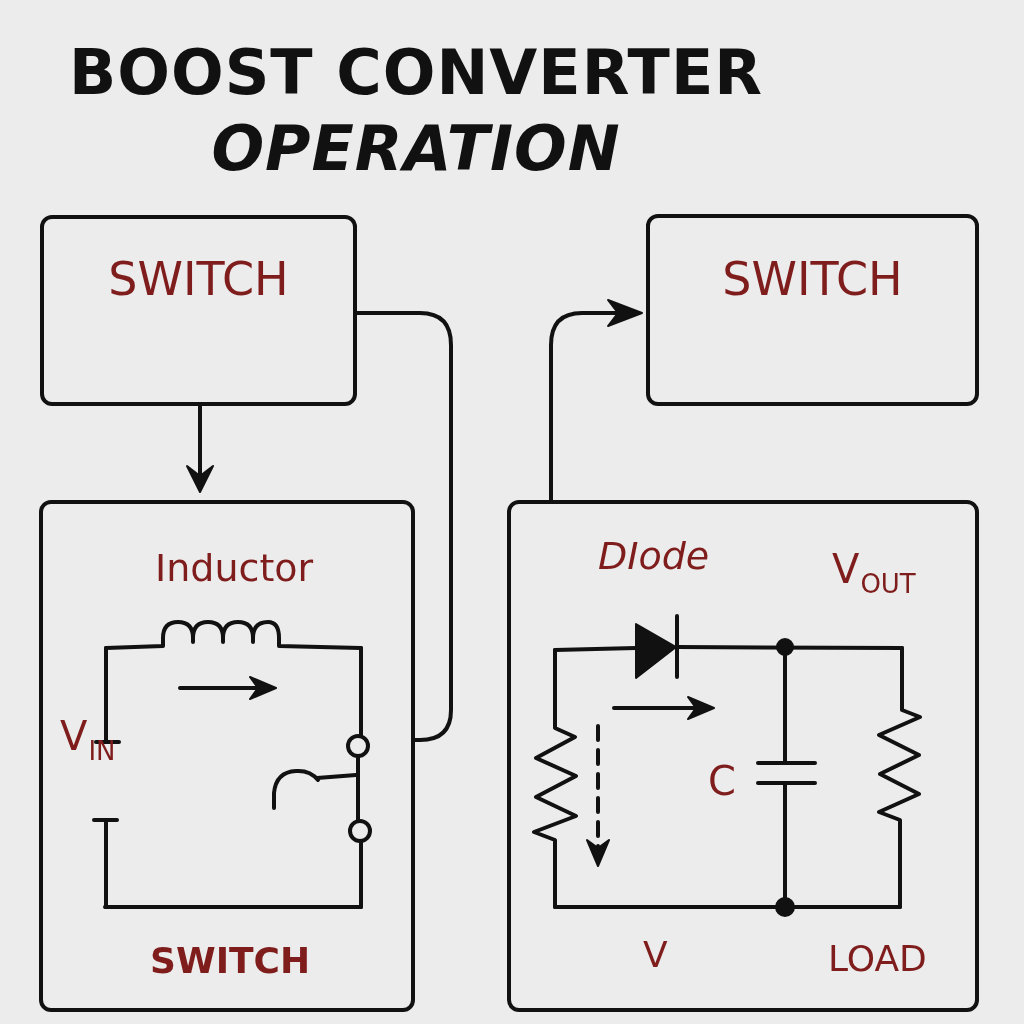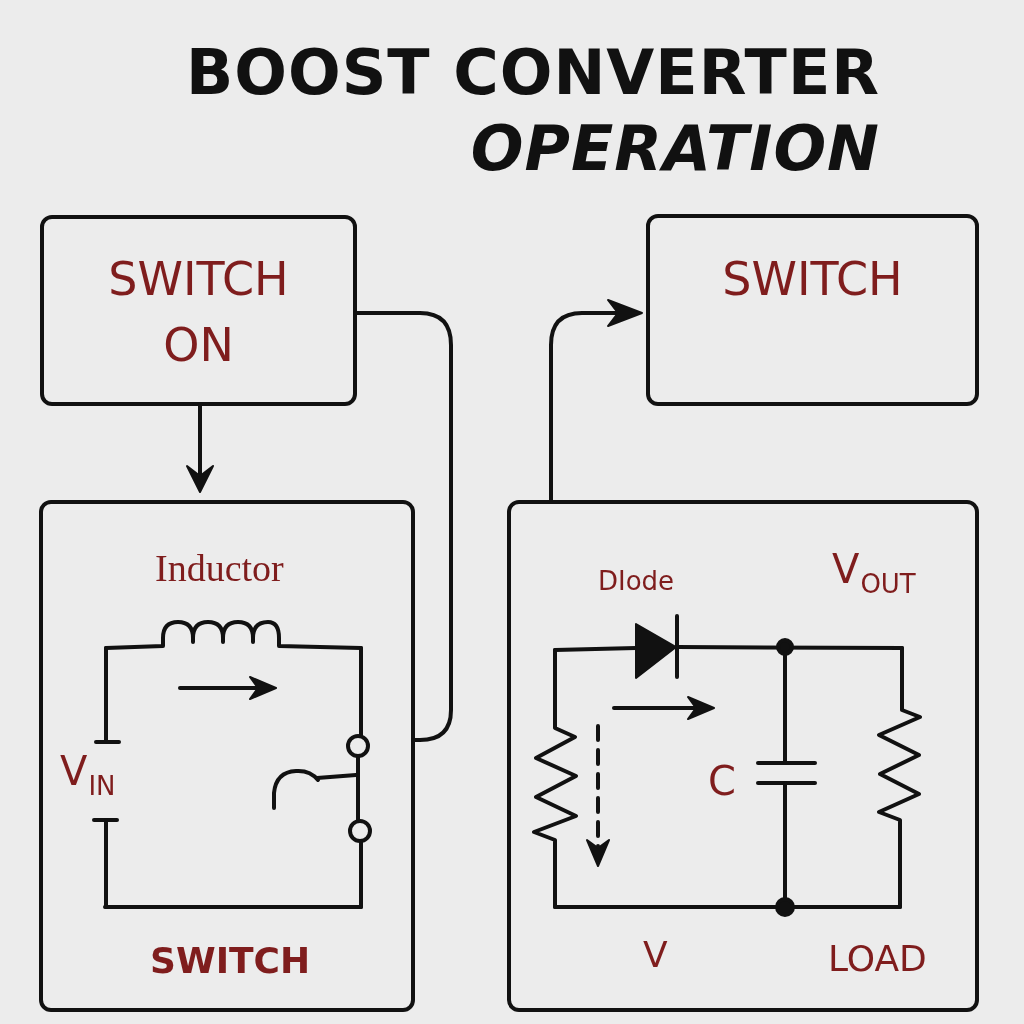--- a/index.html
+++ b/index.html
@@ -5,22 +5,22 @@
     html, body { margin: 0; padding: 0; }
     body {
       width: 1024px; height: 1024px; overflow: hidden;
       background: #ececec;
       font-family: "DejaVu Sans", "Liberation Sans", sans-serif;
       color: #111;
       position: relative;
     }
     #canvas { position: absolute; left: 0; top: 0; }
     .title-line {
-      position: absolute; left: 0; width: 832px; text-align: right;
-      font-weight: bold; font-size: 62px; letter-spacing: 1px; color: #111; margin-left: 48px;
+      position: absolute; left: 0; width: 832px; text-align: center;
+      font-weight: bold; font-size: 62px; letter-spacing: 1px; color: #111;
     }
     .lbl { position: absolute; color: #7f1d1d; white-space: nowrap; }
     .box-label { font-size: 46px; font-weight: 500; text-align: center; line-height: 66px; }
     .sub { font-size: 26px; position: relative; top: 10px; margin-left: 1px; }
   </style>
 </head>
 <body>
 
 <svg id="canvas" width="1024" height="1024" viewBox="0 0 1024 1024">
   <defs>
@@ -95,31 +95,30 @@
       <path d="M587,840 L598,866 L609,840 L598,848 Z" fill="#111" stroke-width="2"></path>
     </g>
   </g>
 </svg>
 
 <div class="title-line" style="top:36px;">BOOST CONVERTER</div>
 <div class="title-line" style="top:112px;font-style:italic;">OPERATION</div>
 
 <div class="lbl box-label" style="left:42px; top:246px; width:313px;">
   <div>SWITCH</div>
-  <div>ON</div>
 </div>
 <div class="lbl box-label" style="left:648px; top:246px; width:329px;">
   <div>SWITCH</div>
 </div>
 
-<div class="lbl" style="left:155px; top:546px; font-size:38px;font-family:Liberation Serif, serif;">Inductor</div>
-<div class="lbl" style="left:60px; top:748px; font-size:40px; font-weight:500;">
+<div class="lbl" style="left:155px; top:546px; font-size:38px;">Inductor</div>
+<div class="lbl" style="left:60px; top:713px; font-size:40px; font-weight:500;">
   <span>V</span><span class="sub">IN</span>
 </div>
 <div class="lbl" style="left:150px; top:940px; font-size:36px; font-weight:bold;">SWITCH</div>
 
-<div class="lbl" style="left:598px; top:566px; font-size:26px;">DIode</div>
+<div class="lbl" style="left:598px; top:534px; font-size:38px;font-style:italic;">DIode</div>
 <div class="lbl" style="left:832px; top:546px; font-size:40px; font-weight:500;">
   <span>V</span><span class="sub">OUT</span>
 </div>
 <div class="lbl" style="left:708px; top:758px; font-size:40px;">C</div>
 <div class="lbl" style="left:643px; top:934px; font-size:36px;">V</div>
 <div class="lbl" style="left:828px; top:938px; font-size:36px; font-weight:normal;">LOAD</div>
 
 </body></html>

